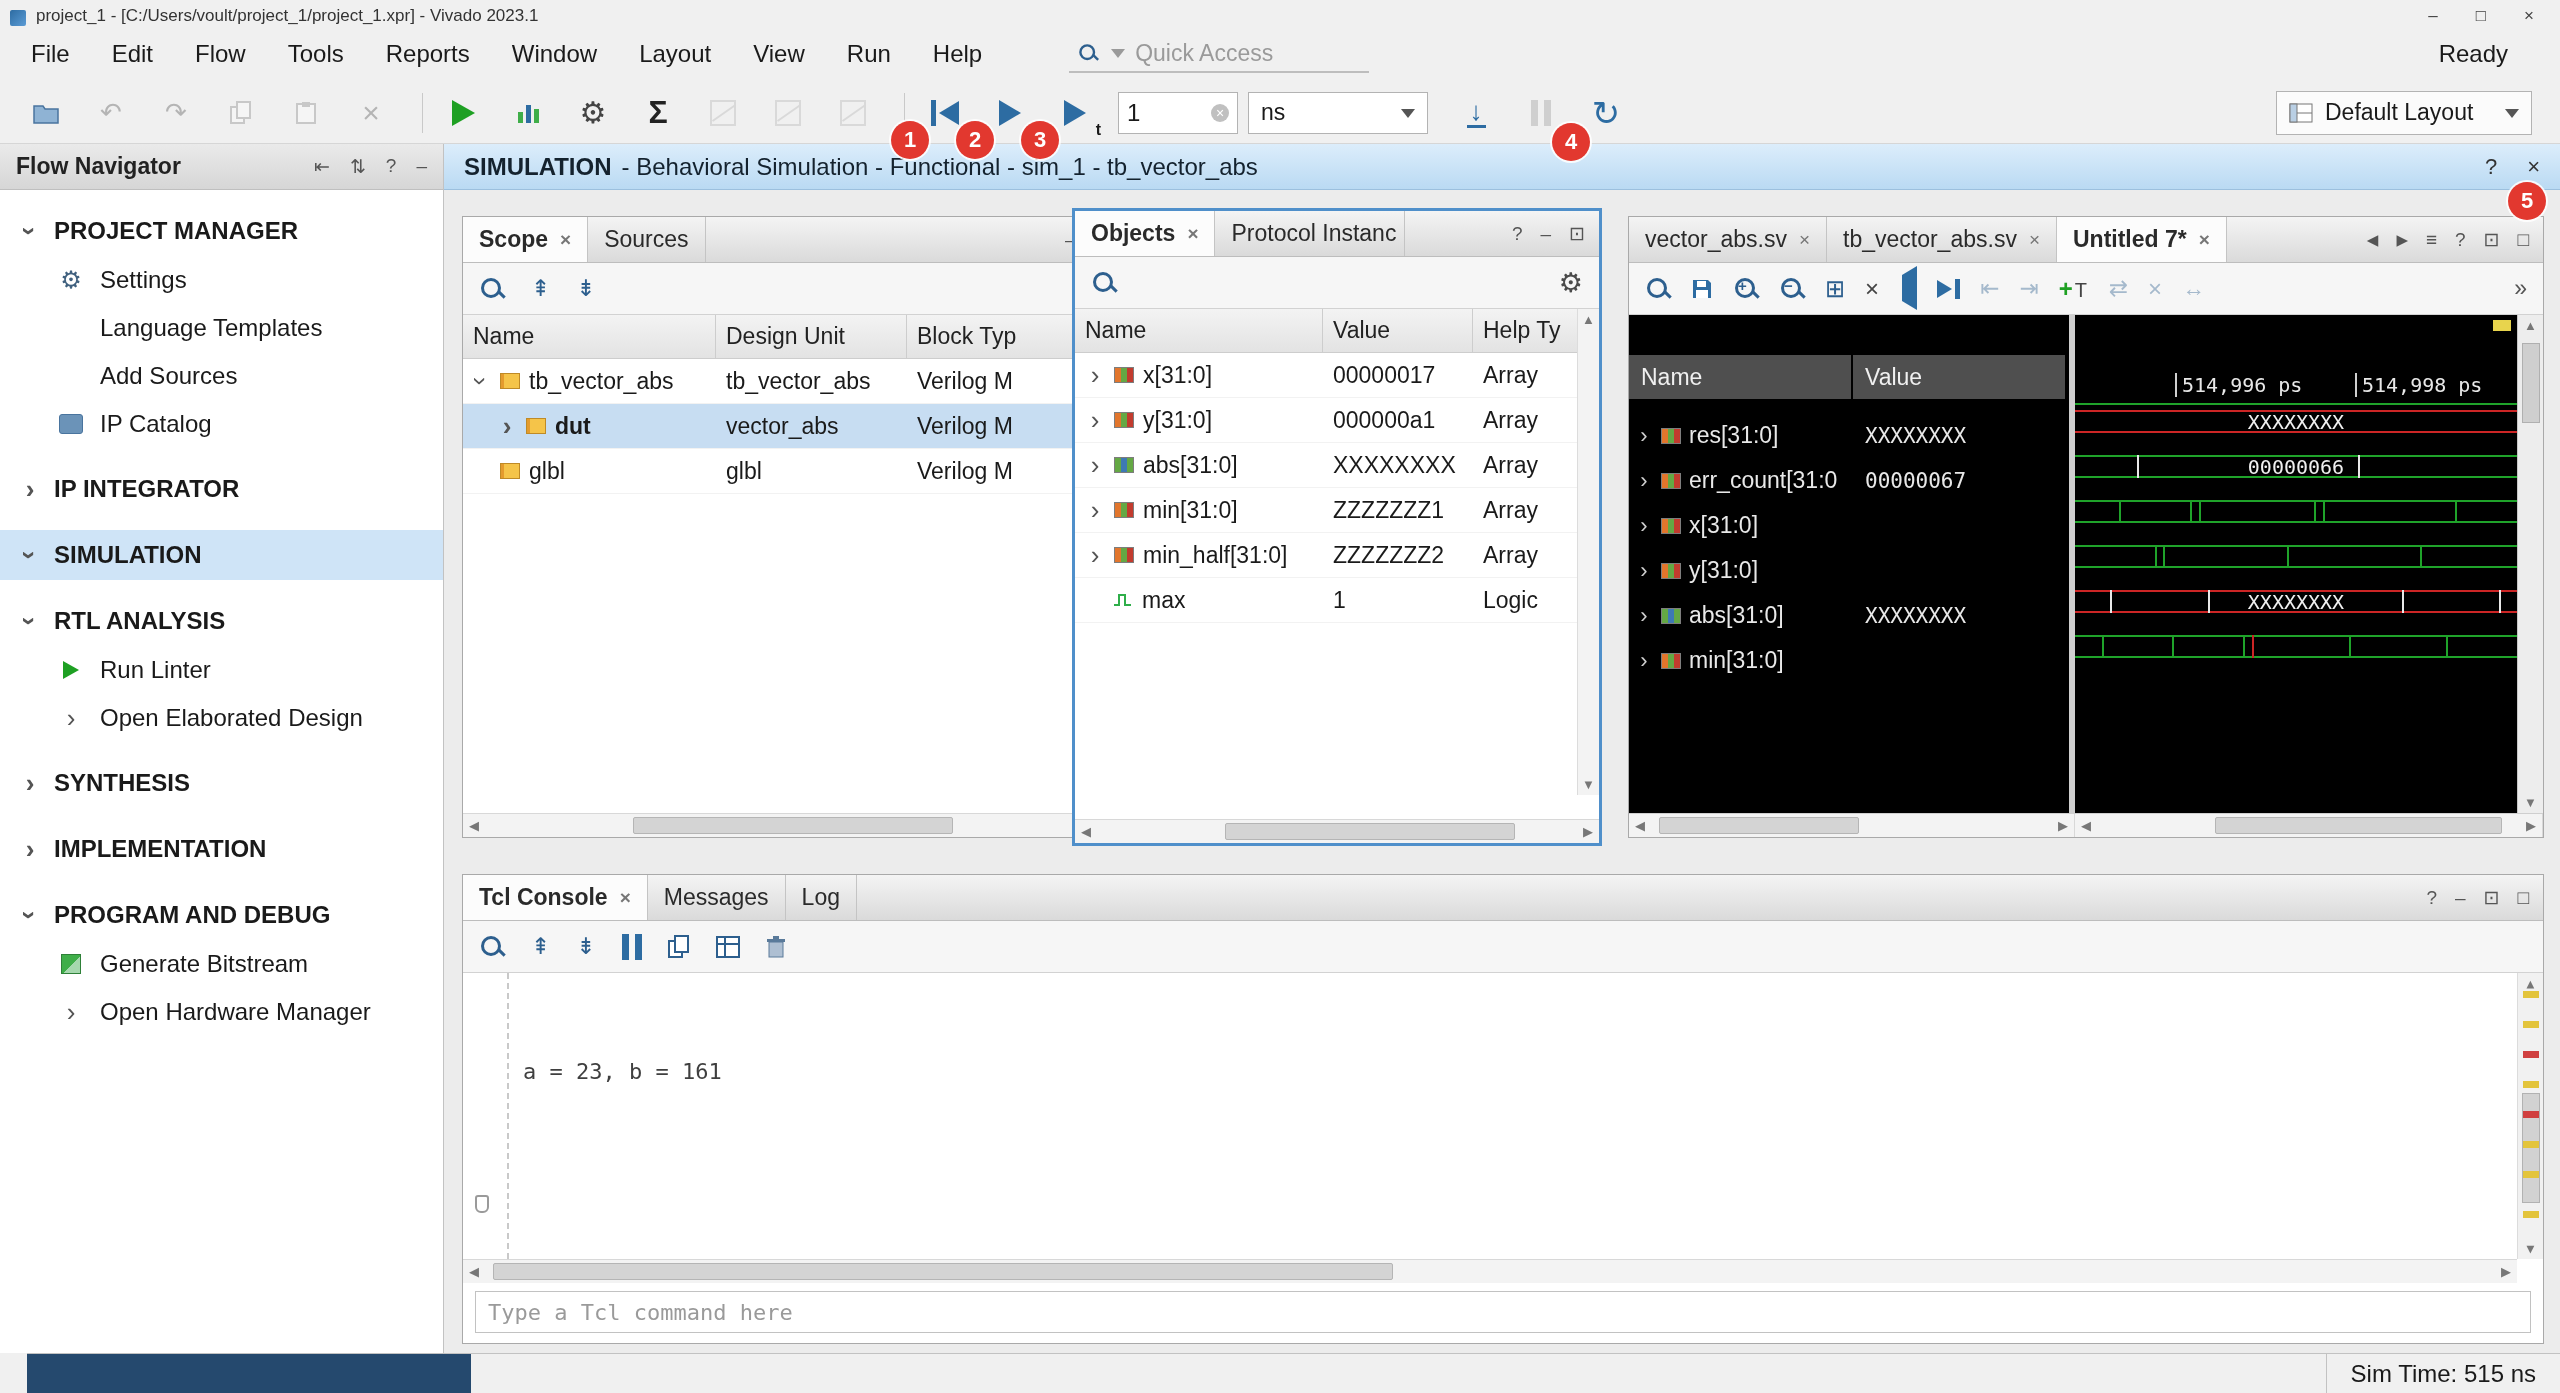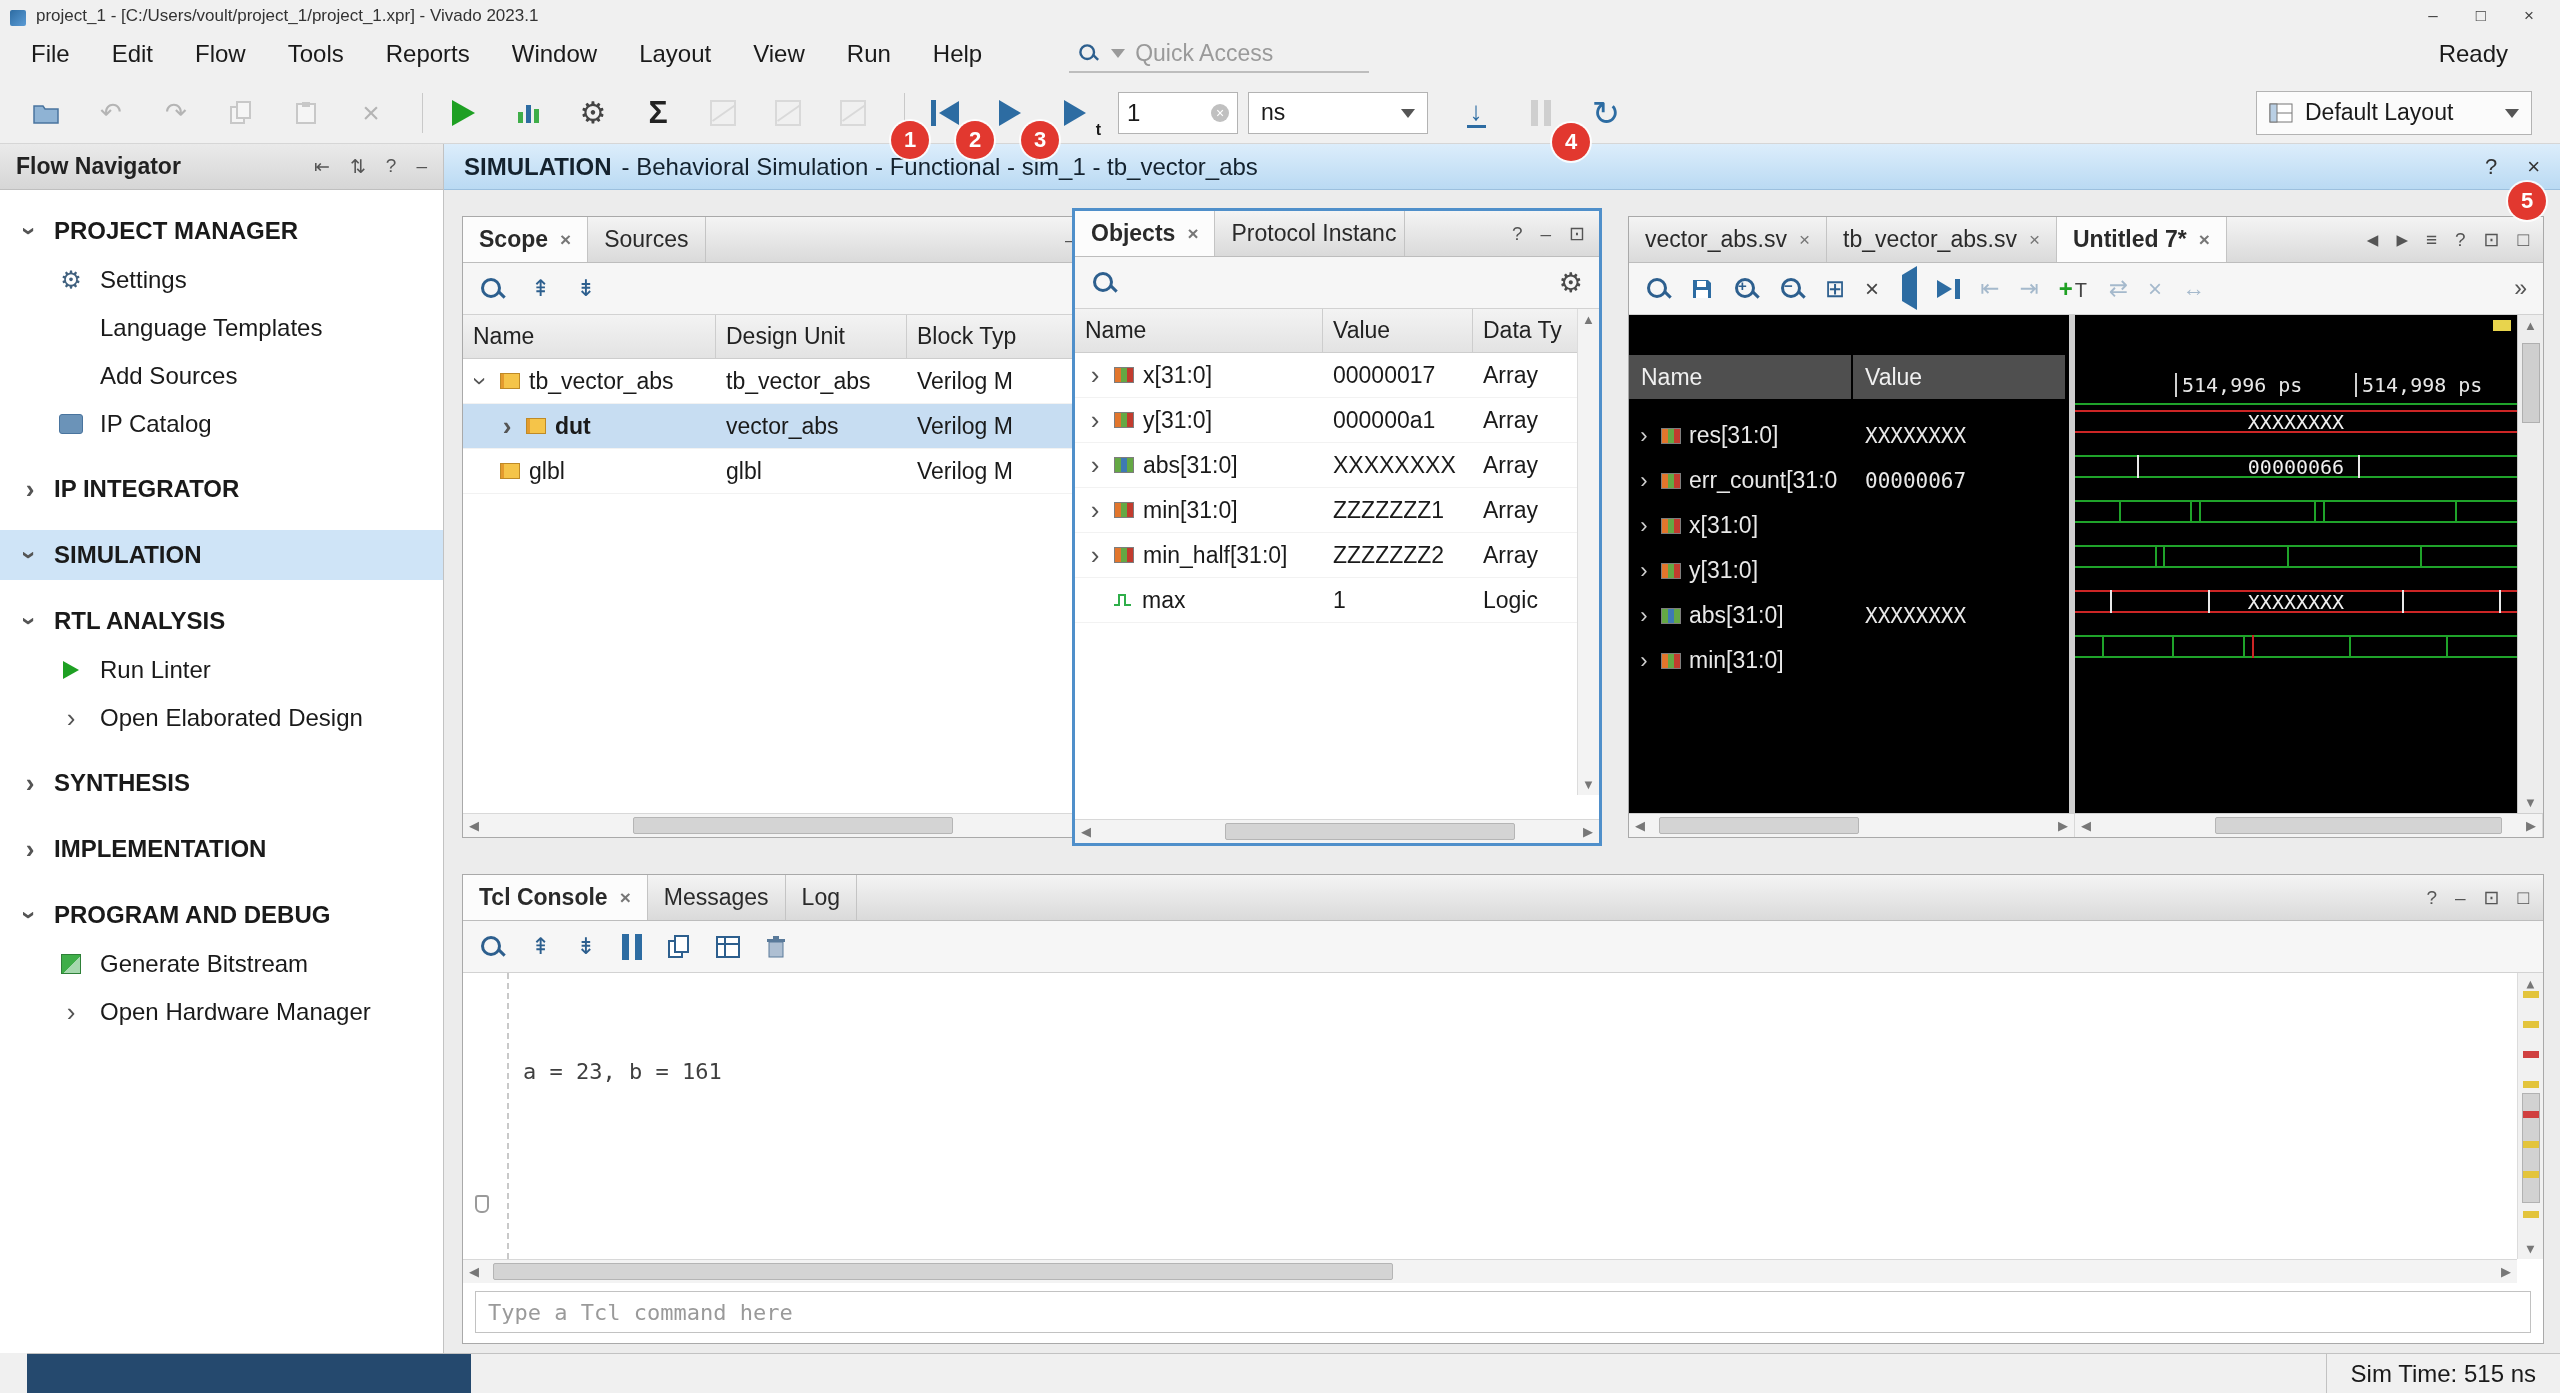--- a/index.html
+++ b/index.html
@@ -31,21 +31,21 @@
   .gbox::after{content:"";position:absolute;left:-2px;top:10px;width:28px;height:2px;background:#b5b5b5;transform:rotate(-35deg);}
   .pausebars{display:flex;gap:6px;}
   .pausebars span{width:7px;height:26px;background:#9a9a9a;display:block;}
   .pausebars.blue span{background:#2d6ca2;}
   .step-ico{color:#2d6ca2;font-size:26px;line-height:1;border-bottom:3px solid #2d6ca2;padding:0 3px 1px;}
   .time-field{width:120px;height:42px;background:#fff;border:1px solid #b3b3b3;display:flex;align-items:center;padding:0 8px;margin-right:10px;flex:none;}
   .time-field input{border:0;outline:0;width:100%;font-size:24px;font-family:inherit;color:#1a1a1a;}
   .clear-ico{width:18px;height:18px;border-radius:50%;background:#c0c0c0;color:#fff;font-size:14px;display:flex;align-items:center;justify-content:center;flex:none;}
   .unit-combo{width:180px;height:42px;background:#fff;border:1px solid #b3b3b3;display:flex;align-items:center;justify-content:space-between;padding:0 12px;margin-right:26px;flex:none;}
   .caret{width:0;height:0;border:7px solid transparent;border-top:9px solid #555;margin-top:8px;flex:none;}
-  .layout-combo{margin-left:auto;margin-right:16px;width:276px;height:44px;background:#fbfbfb;border:1px solid #b3b3b3;display:flex;align-items:center;gap:12px;padding:0 12px;flex:none;}
+  .layout-combo{margin-left:auto;margin-right:16px;width:256px;height:44px;background:#fbfbfb;border:1px solid #b3b3b3;display:flex;align-items:center;gap:12px;padding:0 12px;flex:none;}
 
   
   .badge{position:absolute;width:38px;height:38px;border-radius:50%;background:#e2382f;color:#fff;font-weight:bold;font-size:22px;display:flex;align-items:center;justify-content:center;z-index:50;box-shadow:0 0 0 2px rgba(255,255,255,.85);}
 
   
   .sidebar{position:absolute;left:0;top:144px;width:444px;bottom:40px;background:#fff;border-right:1px solid #c2c2c2;display:flex;flex-direction:column;}
   .sidebar-header{height:46px;flex:none;background:linear-gradient(#eaeaea,#d6d6d6);border-bottom:1px solid #bfbfbf;display:flex;align-items:center;padding:0 16px;font-weight:bold;color:#222;}
   .sidebar-header .hicons{margin-left:auto;display:flex;gap:20px;font-size:19px;color:#555;font-weight:normal;}
   .nav{padding:16px 0;font-size:24px;overflow:hidden;}
   .nav-section{display:flex;align-items:center;gap:14px;padding:11px 14px 11px 20px;font-weight:bold;}
@@ -455,21 +455,21 @@
       </div>
       <div class="ptools">
         <span class="mag"></span>
         <span class="spacer"></span>
         <span class="gearbtn">⚙</span>
       </div>
       <div class="grid">
         <div class="thead">
           <span class="th" style="width:248px;">Name</span>
           <span class="th" style="width:150px;">Value</span>
-          <span class="th" style="flex:1;">Data Ty</span>
+          <span class="th" style="flex:1;">Help Ty</span>
         </div>
 
         <div class="tr">
           <span class="td" style="width:248px;">
               <span class="chev">›</span>
               <span class="sig"></span>
               <span>x[31:0]</span>
             </span>
           <span class="td" style="width:150px;">00000017</span>
           <span class="td" style="flex:1;">Array</span>

